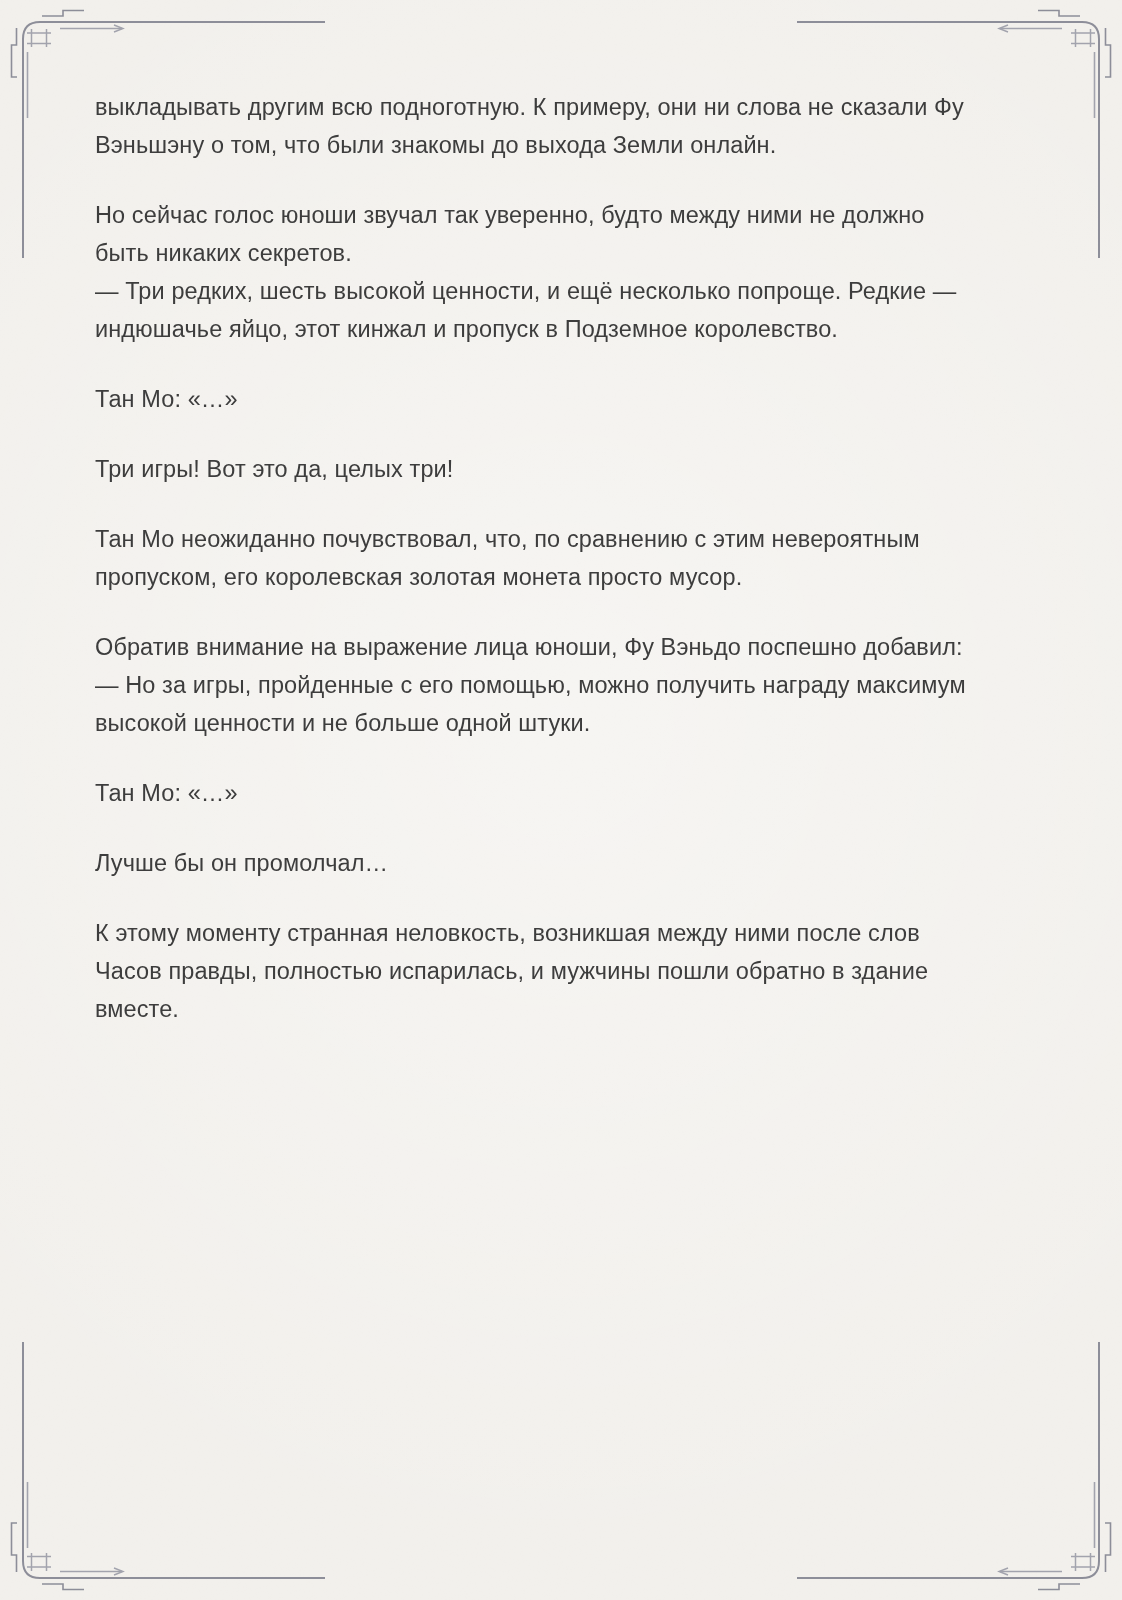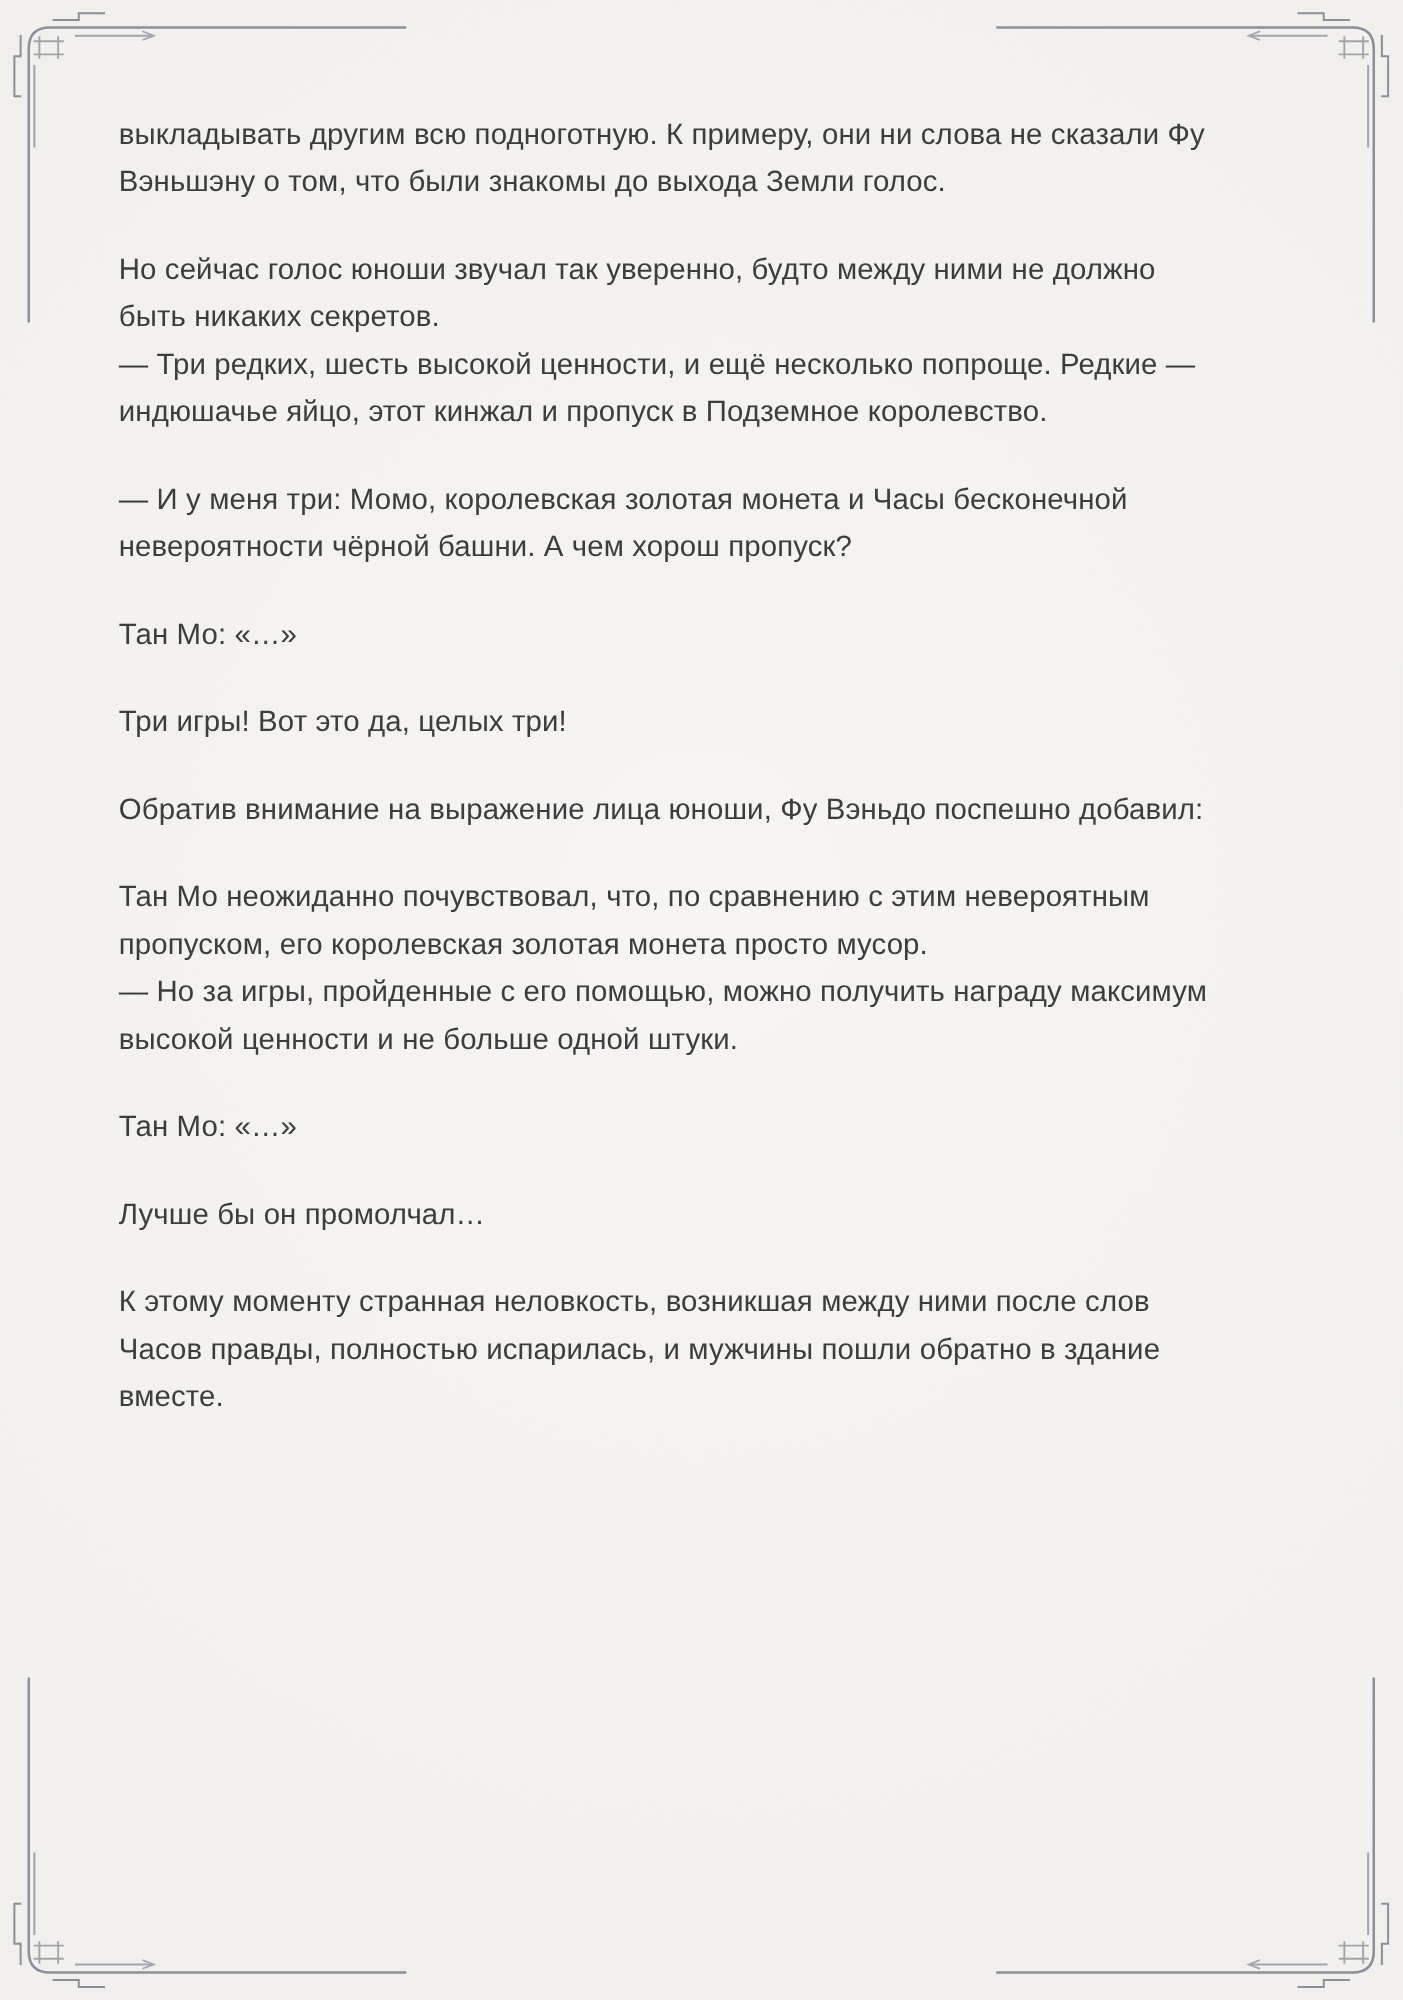--- a/index.html
+++ b/index.html
@@ -96,27 +96,26 @@
       <path d="M60,28.5 H122" stroke="var(--orn2)" stroke-width="1.6"></path>
       <path d="M114,25 L123,28.5 L114,32" stroke="var(--orn2)" stroke-width="1.4"></path>
       <path d="M27.5,52 V118" stroke="var(--orn2)" stroke-width="1.6"></path>
       <polyline points="42,16 63,16 63,10.5 84,10.5" stroke="var(--orn)" stroke-width="1.6"></polyline>
       <polyline points="16.5,28 16.5,45 11.5,45 11.5,77 17,77" stroke="var(--orn)" stroke-width="1.6"></polyline>
       <path d="M27,33 H51 M27,43.5 H51 M31.5,29 V47 M46.5,29 V47" stroke="var(--orn2)" stroke-width="1.5"></path>
     </svg>
   </div>
 
   <div class="text-col" id="text-col">
-      <p class="para">выкладывать другим всю подноготную. К примеру, они ни слова не сказали Фу Вэньшэну о том, что были знакомы до выхода Земли голос.</p>
+      <p class="para">выкладывать другим всю подноготную. К примеру, они ни слова не сказали Фу Вэньшэну о том, что были знакомы до выхода Земли онлайн.</p>
       <p class="para">Но сейчас голос юноши звучал так уверенно, будто между ними не должно быть никаких секретов.</p>
       <p class="para cont">— Три редких, шесть высокой ценности, и ещё несколько попроще. Редкие — индюшачье яйцо, этот кинжал и пропуск в Подземное королевство.</p>
-      <p class="para">— И у меня три: Момо, королевская золотая монета и Часы бесконечной невероятности чёрной башни. А чем хорош пропуск?</p>
       <p class="para">Тан Мо: «…»</p>
       <p class="para">Три игры! Вот это да, целых три!</p>
+      <p class="para">Тан Мо неожиданно почувствовал, что, по сравнению с этим невероятным пропуском, его королевская золотая монета просто мусор.</p>
       <p class="para">Обратив внимание на выражение лица юноши, Фу Вэньдо поспешно добавил:</p>
-      <p class="para">Тан Мо неожиданно почувствовал, что, по сравнению с этим невероятным пропуском, его королевская золотая монета просто мусор.</p>
       <p class="para cont">— Но за игры, пройденные с его помощью, можно получить награду максимум высокой ценности и не больше одной штуки.</p>
       <p class="para">Тан Мо: «…»</p>
       <p class="para">Лучше бы он промолчал…</p>
       <p class="para">К этому моменту странная неловкость, возникшая между ними после слов Часов правды, полностью испарилась, и мужчины пошли обратно в здание вместе.</p>
     </div>
 
 </div>
 
 </body></html>

